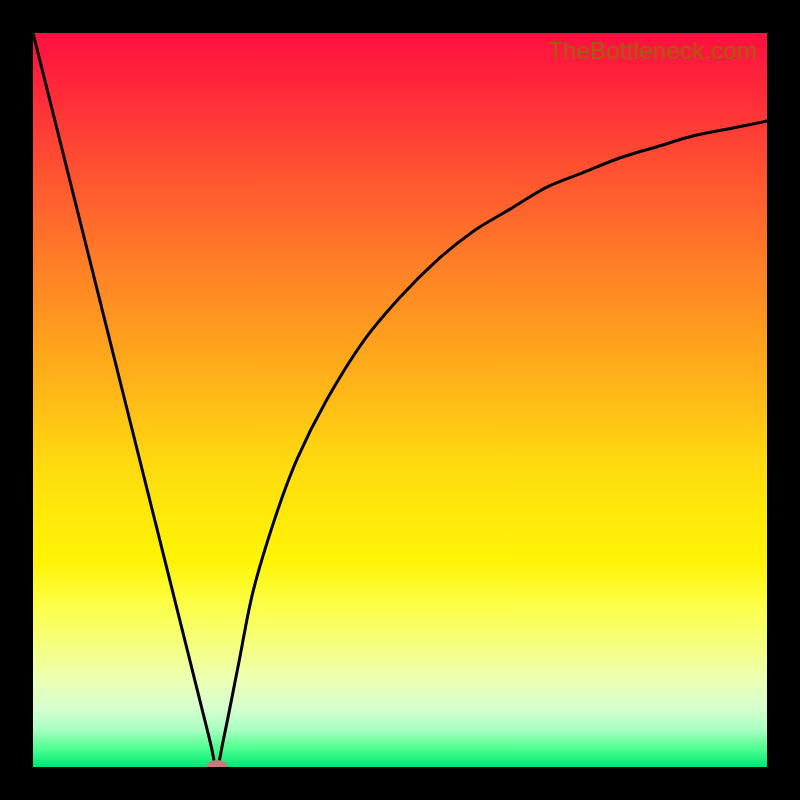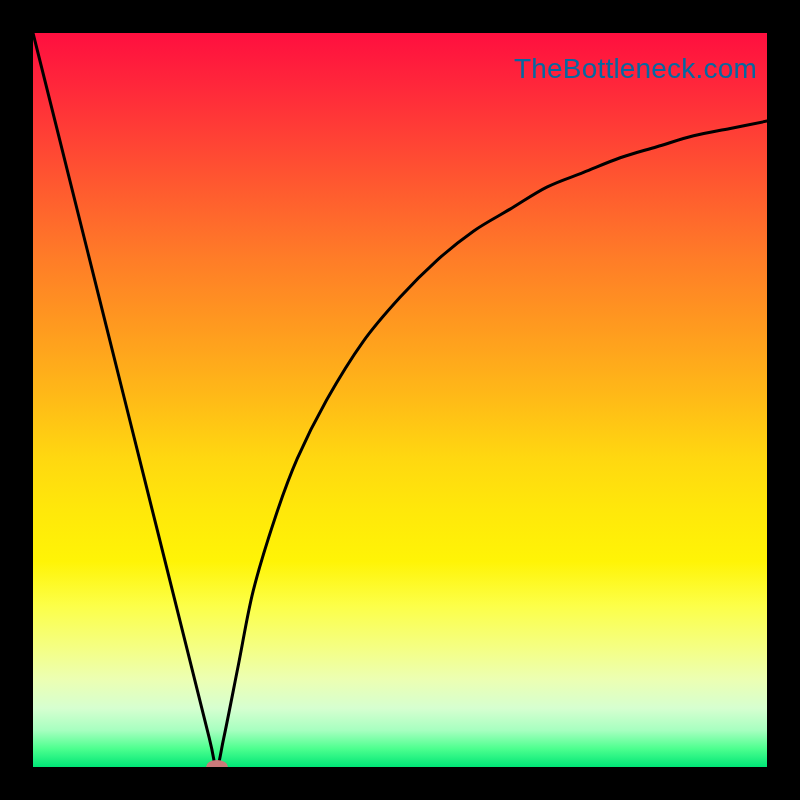--- a/index.html
+++ b/index.html
@@ -18,21 +18,21 @@
       #fff406 72%,
       #fcff48 78%,
       #f4ff86 84%,
       #ecffb2 88%,
       #d6ffd0 92%,
       #a7ffc0 95%,
       #4dff8f 97.5%,
       #00e676 100%);
   }
   .curve-layer{position:absolute;inset:0}
-  .watermark{position:absolute;top:20px;right:10px;color:#0369a1;font-size:28px;font-weight:500;letter-spacing:0.2px}
+  .watermark{position:absolute;top:4px;right:10px;color:#a16207;font-size:24px;font-weight:500;letter-spacing:0.2px}
   .dot{position:absolute;width:22px;height:14px;background:#c97a7a;border-radius:50%;left:0;top:0;transform:translate(-50%,-50%)}
 </style>
 </head>
 <body>
 
 <div class="frame">
   <div class="plot">
     <div class="grad"></div>
     <svg class="curve-layer" width="734" height="734" viewBox="0 0 734 734" preserveAspectRatio="none">
       <path id="curve-path" d="M 0.00 0.00 C 6.12 24.47, 24.47 97.87, 36.70 146.80 C 48.93 195.73, 61.17 244.67, 73.40 293.60 C 85.63 342.53, 97.87 391.47, 110.10 440.40 C 122.33 489.33, 135.79 543.16, 146.80 587.20 C 157.81 631.24, 170.04 680.17, 176.16 704.64 C 182.28 729.11, 181.05 734.00, 183.50 734.00 C 185.95 734.00, 187.17 721.77, 190.84 704.64 C 194.51 687.51, 200.63 655.71, 205.52 631.24 C 210.41 606.77, 214.08 582.31, 220.20 557.84 C 226.32 533.37, 234.88 506.46, 242.22 484.44 C 249.56 462.42, 255.68 445.29, 264.24 425.72 C 272.80 406.15, 282.59 386.57, 293.60 367.00 C 304.61 347.43, 318.07 325.41, 330.30 308.28 C 342.53 291.15, 354.77 277.70, 367.00 264.24 C 379.23 250.78, 391.47 238.55, 403.70 227.54 C 415.93 216.53, 428.17 206.74, 440.40 198.18 C 452.63 189.62, 464.87 183.50, 477.10 176.16 C 489.33 168.82, 501.57 160.26, 513.80 154.14 C 526.03 148.02, 538.27 144.35, 550.50 139.46 C 562.73 134.57, 574.97 129.06, 587.20 124.78 C 599.43 120.50, 611.67 117.44, 623.90 113.77 C 636.13 110.10, 648.37 105.82, 660.60 102.76 C 672.83 99.70, 685.07 97.87, 697.30 95.42 C 709.53 92.97, 727.88 89.30, 734.00 88.08" fill="none" stroke="#000" stroke-width="3" stroke-linejoin="round" stroke-linecap="round"></path>

